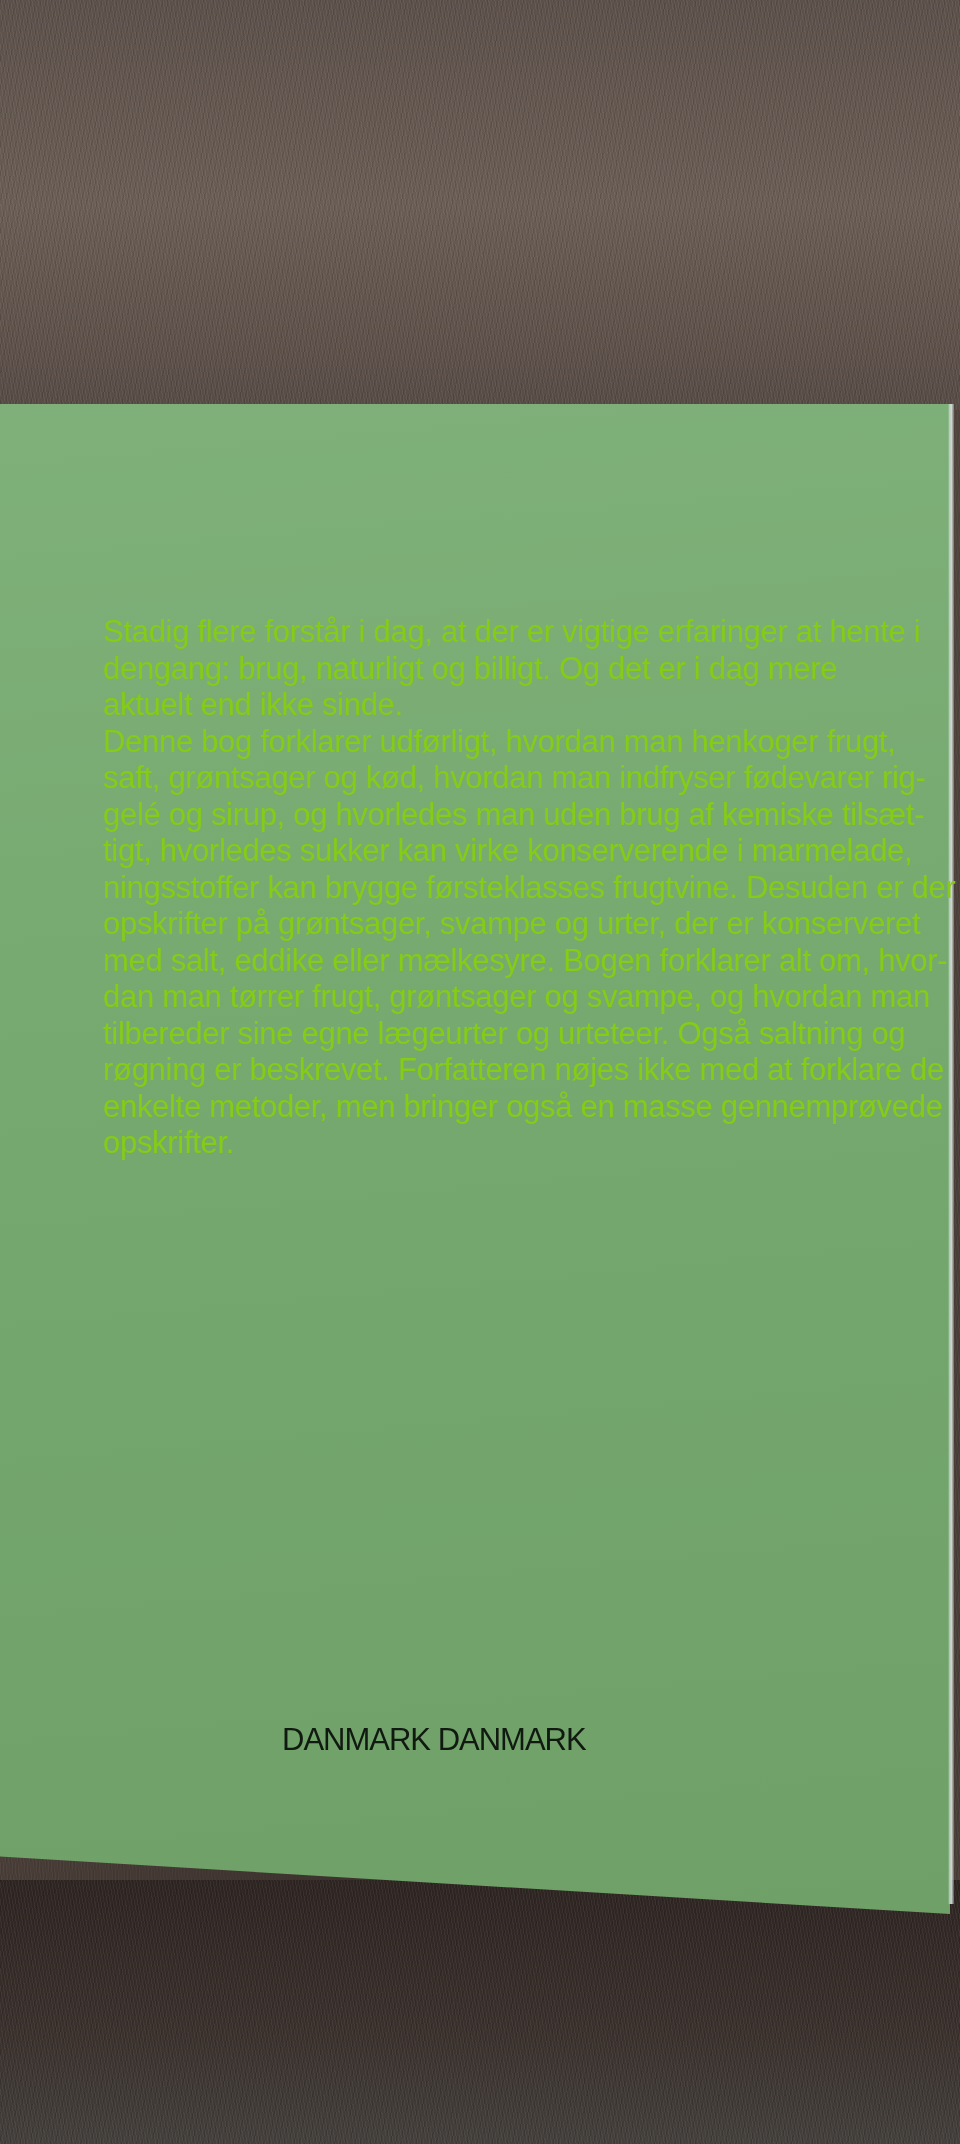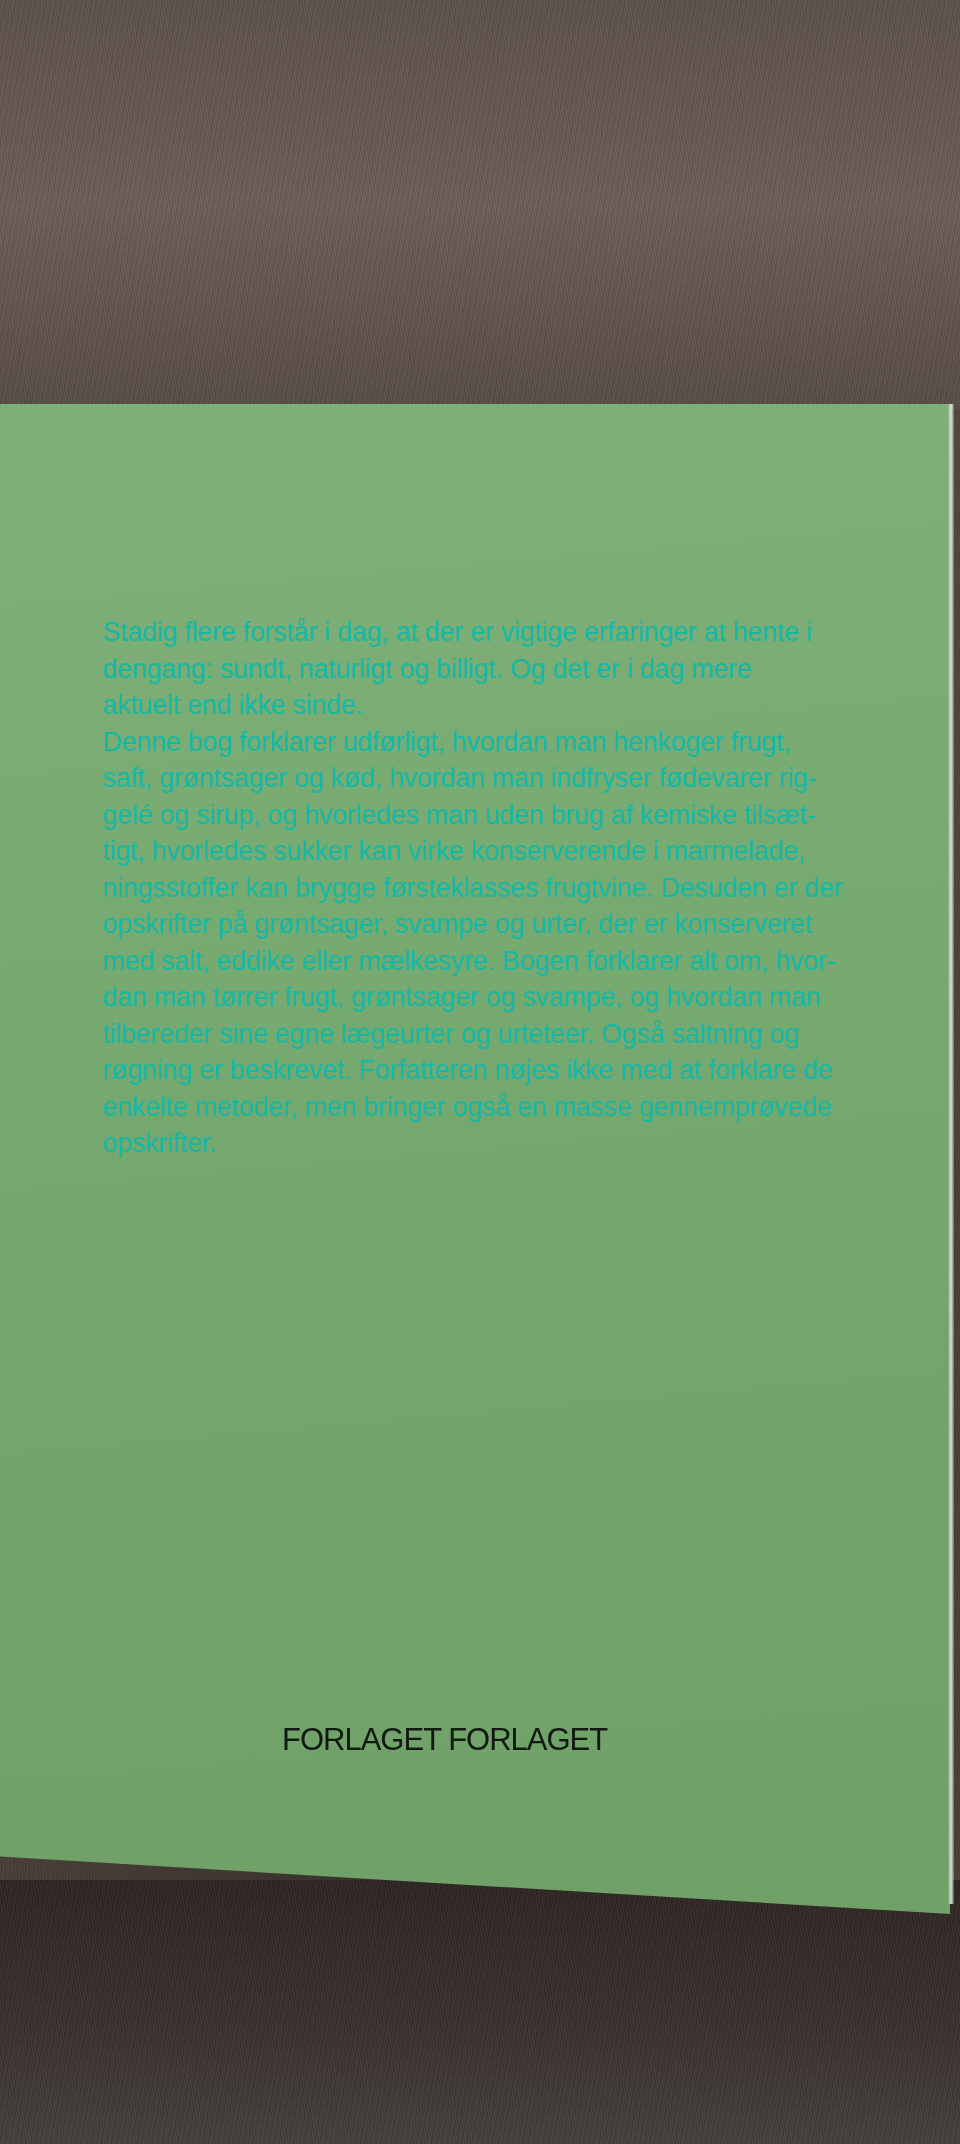--- a/index.html
+++ b/index.html
@@ -33,50 +33,50 @@
     background: linear-gradient(175deg, #7fb07a 0%, #78ab72 30%, #73a66d 60%, #6fa068 100%);
     clip-path: polygon(0 0, 100% -2px, 100% 100%, 0 96.2%);
   }
   .cover-gloss {
     position:absolute; right:6px; top:404px; width:6px; height:1500px;
     background: linear-gradient(90deg, rgba(255,255,255,0) 0%, rgba(235,255,245,0.9) 50%, rgba(255,255,255,0.2) 100%);
   }
   .blurb {
     position:absolute; left:103px; top:614px; width:770px;
     font-family: "Liberation Sans", sans-serif;
-    font-size:27px; line-height:36.5px; color:#14b8a6;
+    font-size:31px; line-height:36.5px; color:#84cc16;
     letter-spacing:-0.3px;
   }
   .blurb .line { display:block; white-space:nowrap; }
   .publisher {
     position:absolute; left:282px; top:1722px; width:380px;
     font-family: "Liberation Sans", sans-serif;
     font-size:31px; color:#111a10; letter-spacing:-1px; white-space:nowrap;
   }
 </style>
 </head>
 <body>
 
 <div class="carpet-top"></div>
 <div class="carpet-bottom"></div>
 
 <div class="book-cover"></div>
 <div class="cover-gloss"></div>
 
 <div class="blurb">
   <span class="line">Stadig flere forstår i dag, at der er vigtige erfaringer at hente i</span>
-  <span class="line">dengang: sundt, naturligt og billigt. Og det er i dag mere</span>
+  <span class="line">dengang: brug, naturligt og billigt. Og det er i dag mere</span>
   <span class="line">aktuelt end ikke sinde.</span>
   <span class="line">Denne bog forklarer udførligt, hvordan man henkoger frugt,</span>
   <span class="line">saft, grøntsager og kød, hvordan man indfryser fødevarer rig-</span>
   <span class="line">gelé og sirup, og hvorledes man uden brug af kemiske tilsæt-</span>
   <span class="line">tigt, hvorledes sukker kan virke konserverende i marmelade,</span>
   <span class="line">ningsstoffer kan brygge førsteklasses frugtvine. Desuden er der</span>
   <span class="line">opskrifter på grøntsager, svampe og urter, der er konserveret</span>
   <span class="line">med salt, eddike eller mælkesyre. Bogen forklarer alt om, hvor-</span>
   <span class="line">dan man tørrer frugt, grøntsager og svampe, og hvordan man</span>
   <span class="line">tilbereder sine egne lægeurter og urteteer. Også saltning og</span>
   <span class="line">røgning er beskrevet. Forfatteren nøjes ikke med at forklare de</span>
   <span class="line">enkelte metoder, men bringer også en masse gennemprøvede</span>
   <span class="line">opskrifter.</span>
 </div>
 
-<div class="publisher">FORLAGET FORLAGET</div>
+<div class="publisher">DANMARK DANMARK</div>
 
 </body></html>

